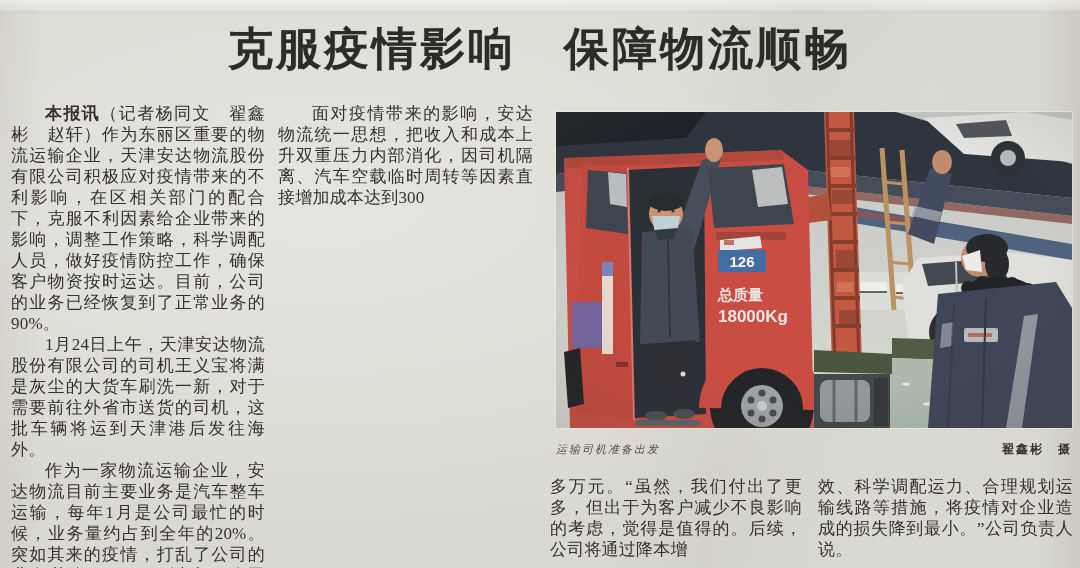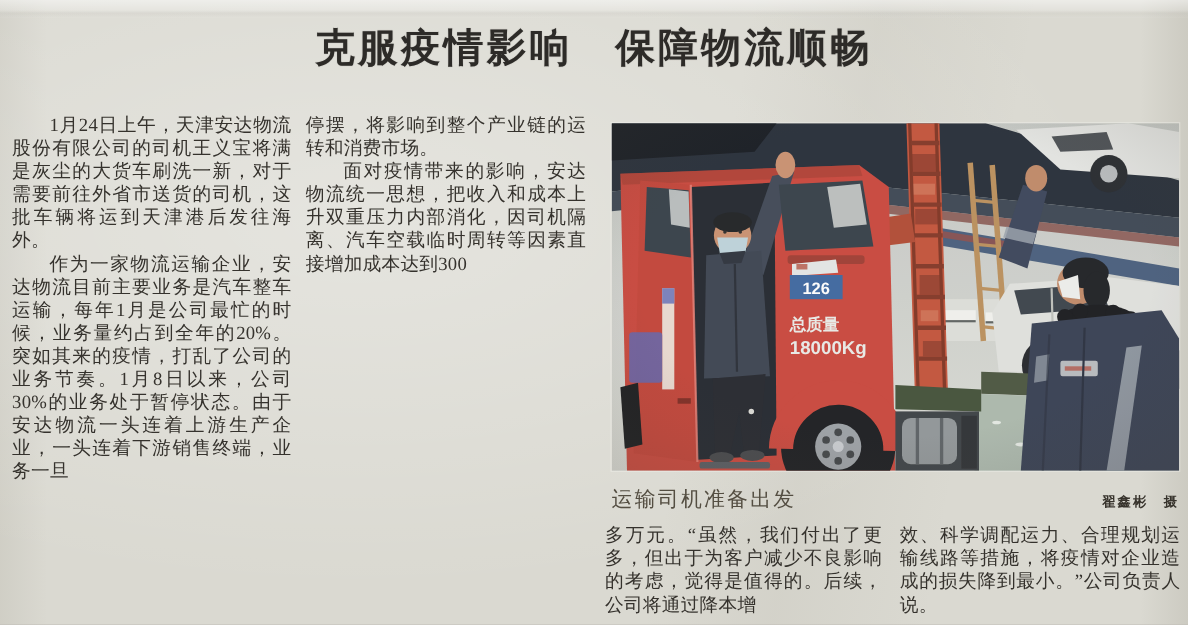--- a/index.html
+++ b/index.html
@@ -12,21 +12,21 @@
       linear-gradient(100deg, rgba(0,0,0,0) 58%, rgba(135,130,115,.08) 68%, rgba(0,0,0,0) 80%),
       linear-gradient(90deg, rgba(120,114,98,.10), rgba(0,0,0,0) 4%, rgba(0,0,0,0) 96%, rgba(120,114,98,.14)),
       #dad9d1;
     font-family:"Liberation Serif","DejaVu Serif",serif;
     color:#35322d;
   }
   .headline{
     position:absolute;top:19px;left:0;width:1080px;margin:0;
     text-align:center;
     font-family:"Liberation Sans","DejaVu Sans",sans-serif;
-    font-weight:900;font-size:36px;letter-spacing:3px;
+    font-weight:900;font-size:45px;letter-spacing:3px;
     color:#2d2b28;
     text-shadow:0 0 1px rgba(45,43,40,.35);
   }
   .col{
     position:absolute;text-align:justify;
     font-size:17px;line-height:21px;letter-spacing:.2px;
   }
   .col p{margin:0;text-indent:2em;}
   .col p.cont{text-indent:0;}
   .lead{font-weight:bold;}
@@ -36,37 +36,37 @@
   .col4{left:818px;top:476px;width:255px;}
   .photo{
     position:absolute;left:556px;top:112px;width:516px;height:316px;margin:0;
     outline:1px solid rgba(250,250,245,.35);
   }
   .photo svg{display:block;width:516px;height:316px;}
   .caption-row{
     position:absolute;left:556px;top:441px;width:516px;
     display:flex;justify-content:space-between;align-items:baseline;
   }
-  .caption{font-size:19px;color:#544e42;letter-spacing:2px;}
+  .caption{font-size:11px;color:#544e42;letter-spacing:2px;font-style:italic;}
   .credit{font-size:12px;font-weight:bold;color:#37332c;letter-spacing:2px;}
 </style>
 </head>
 <body>
 
 <div class="paper">
 
   <h1 class="headline">克服疫情影响　保障物流顺畅</h1>
 
   <div class="col col1">
+    <p><span class="lead">本报讯</span><span>（记者杨同文　翟鑫彬　赵轩）作为东丽区重要的物流运输企业，天津安达物流股份有限公司积极应对疫情带来的不利影响，在区相关部门的配合下，克服不利因素给企业带来的影响，调整工作策略，科学调配人员，做好疫情防控工作，确保客户物资按时运达。目前，公司的业务已经恢复到了正常业务的90%。</span></p>
     <p>1月24日上午，天津安达物流股份有限公司的司机王义宝将满是灰尘的大货车刷洗一新，对于需要前往外省市送货的司机，这批车辆将运到天津港后发往海外。</p>
     <p>作为一家物流运输企业，安达物流目前主要业务是汽车整车运输，每年1月是公司最忙的时候，业务量约占到全年的20%。突如其来的疫情，打乱了公司的业务节奏。1月8日以来，公司30%的业务处于暂停状态。由于安达物流一头连着上游生产企业，一头连着下游销售终端，业务一旦</p>
   </div>
 
   <div class="col col2">
-    <p class="cont">停摆，将影响到整个产业链的运转和消费市场。</p>
     <p>面对疫情带来的影响，安达物流统一思想，把收入和成本上升双重压力内部消化，因司机隔离、汽车空载临时周转等因素直接增加成本达到300</p>
   </div>
 
   <figure class="photo">
     <svg viewBox="0 0 516 316" xmlns="http://www.w3.org/2000/svg">
       <defs>
         <linearGradient id="sky" x1="0" y1="0" x2="0" y2="1">
           <stop offset="0" stop-color="#c3c7c4"></stop>
             <stop offset="1" stop-color="#d9dbd6"></stop>
         </linearGradient>

